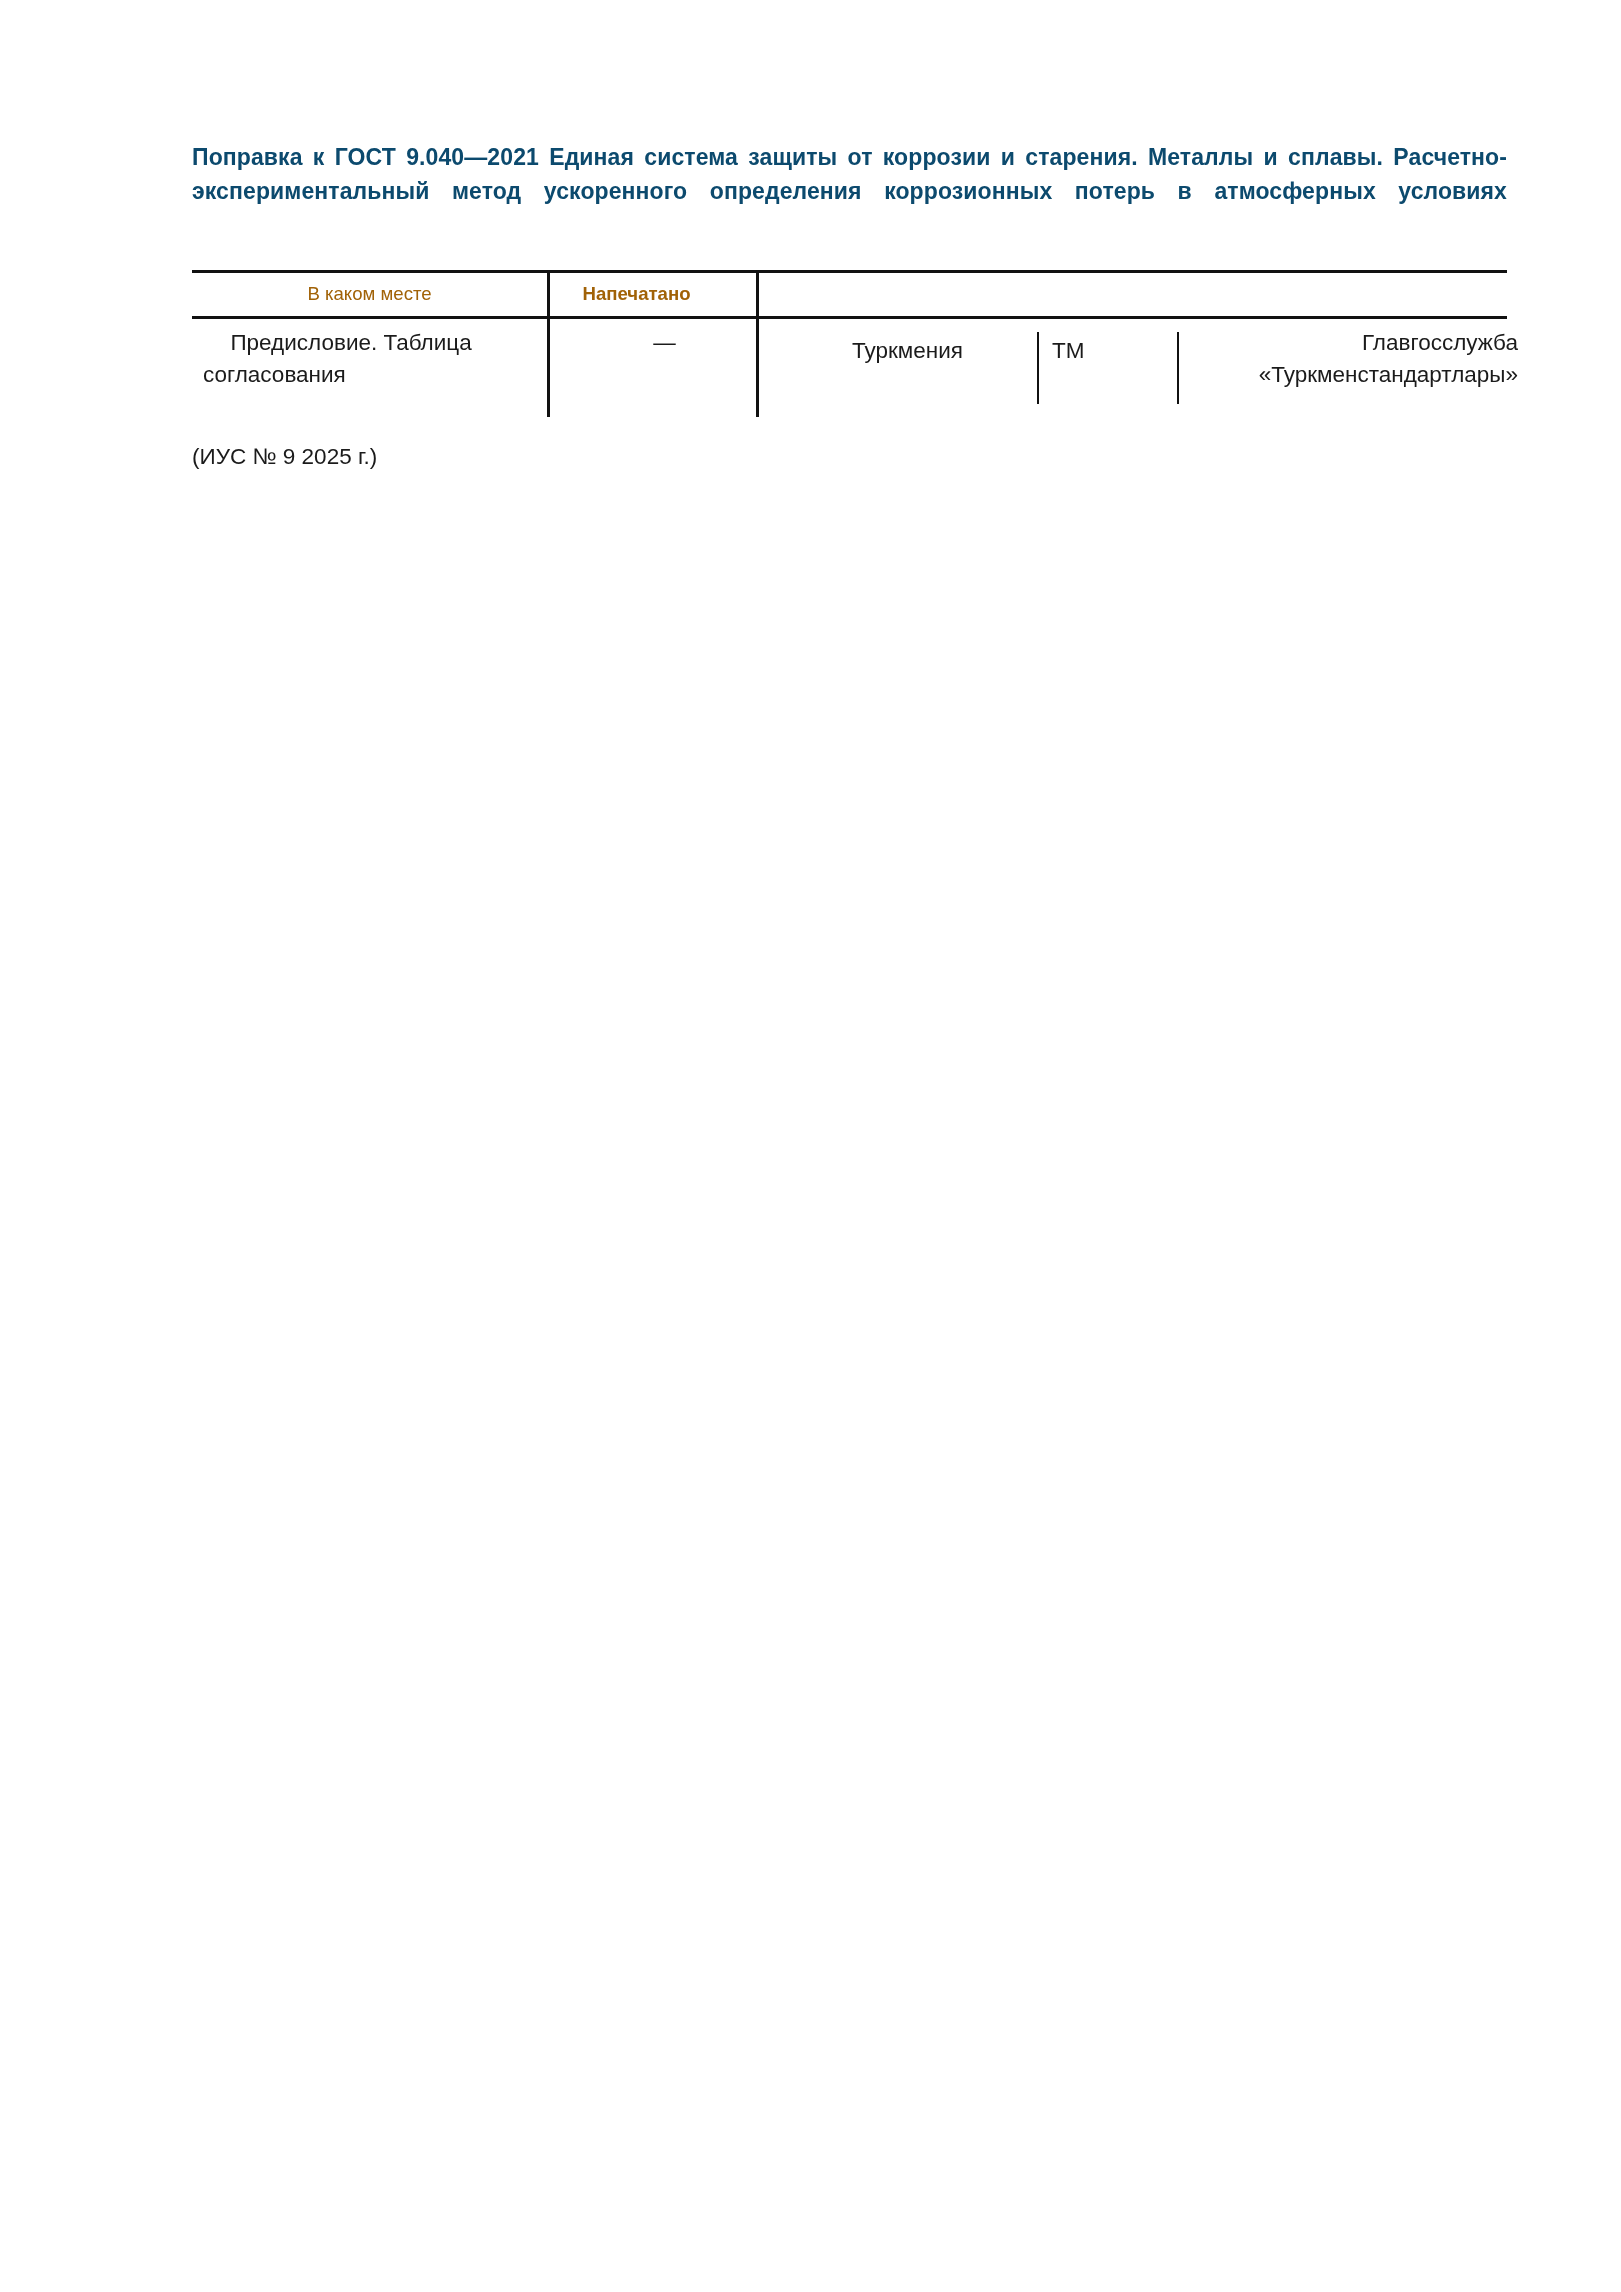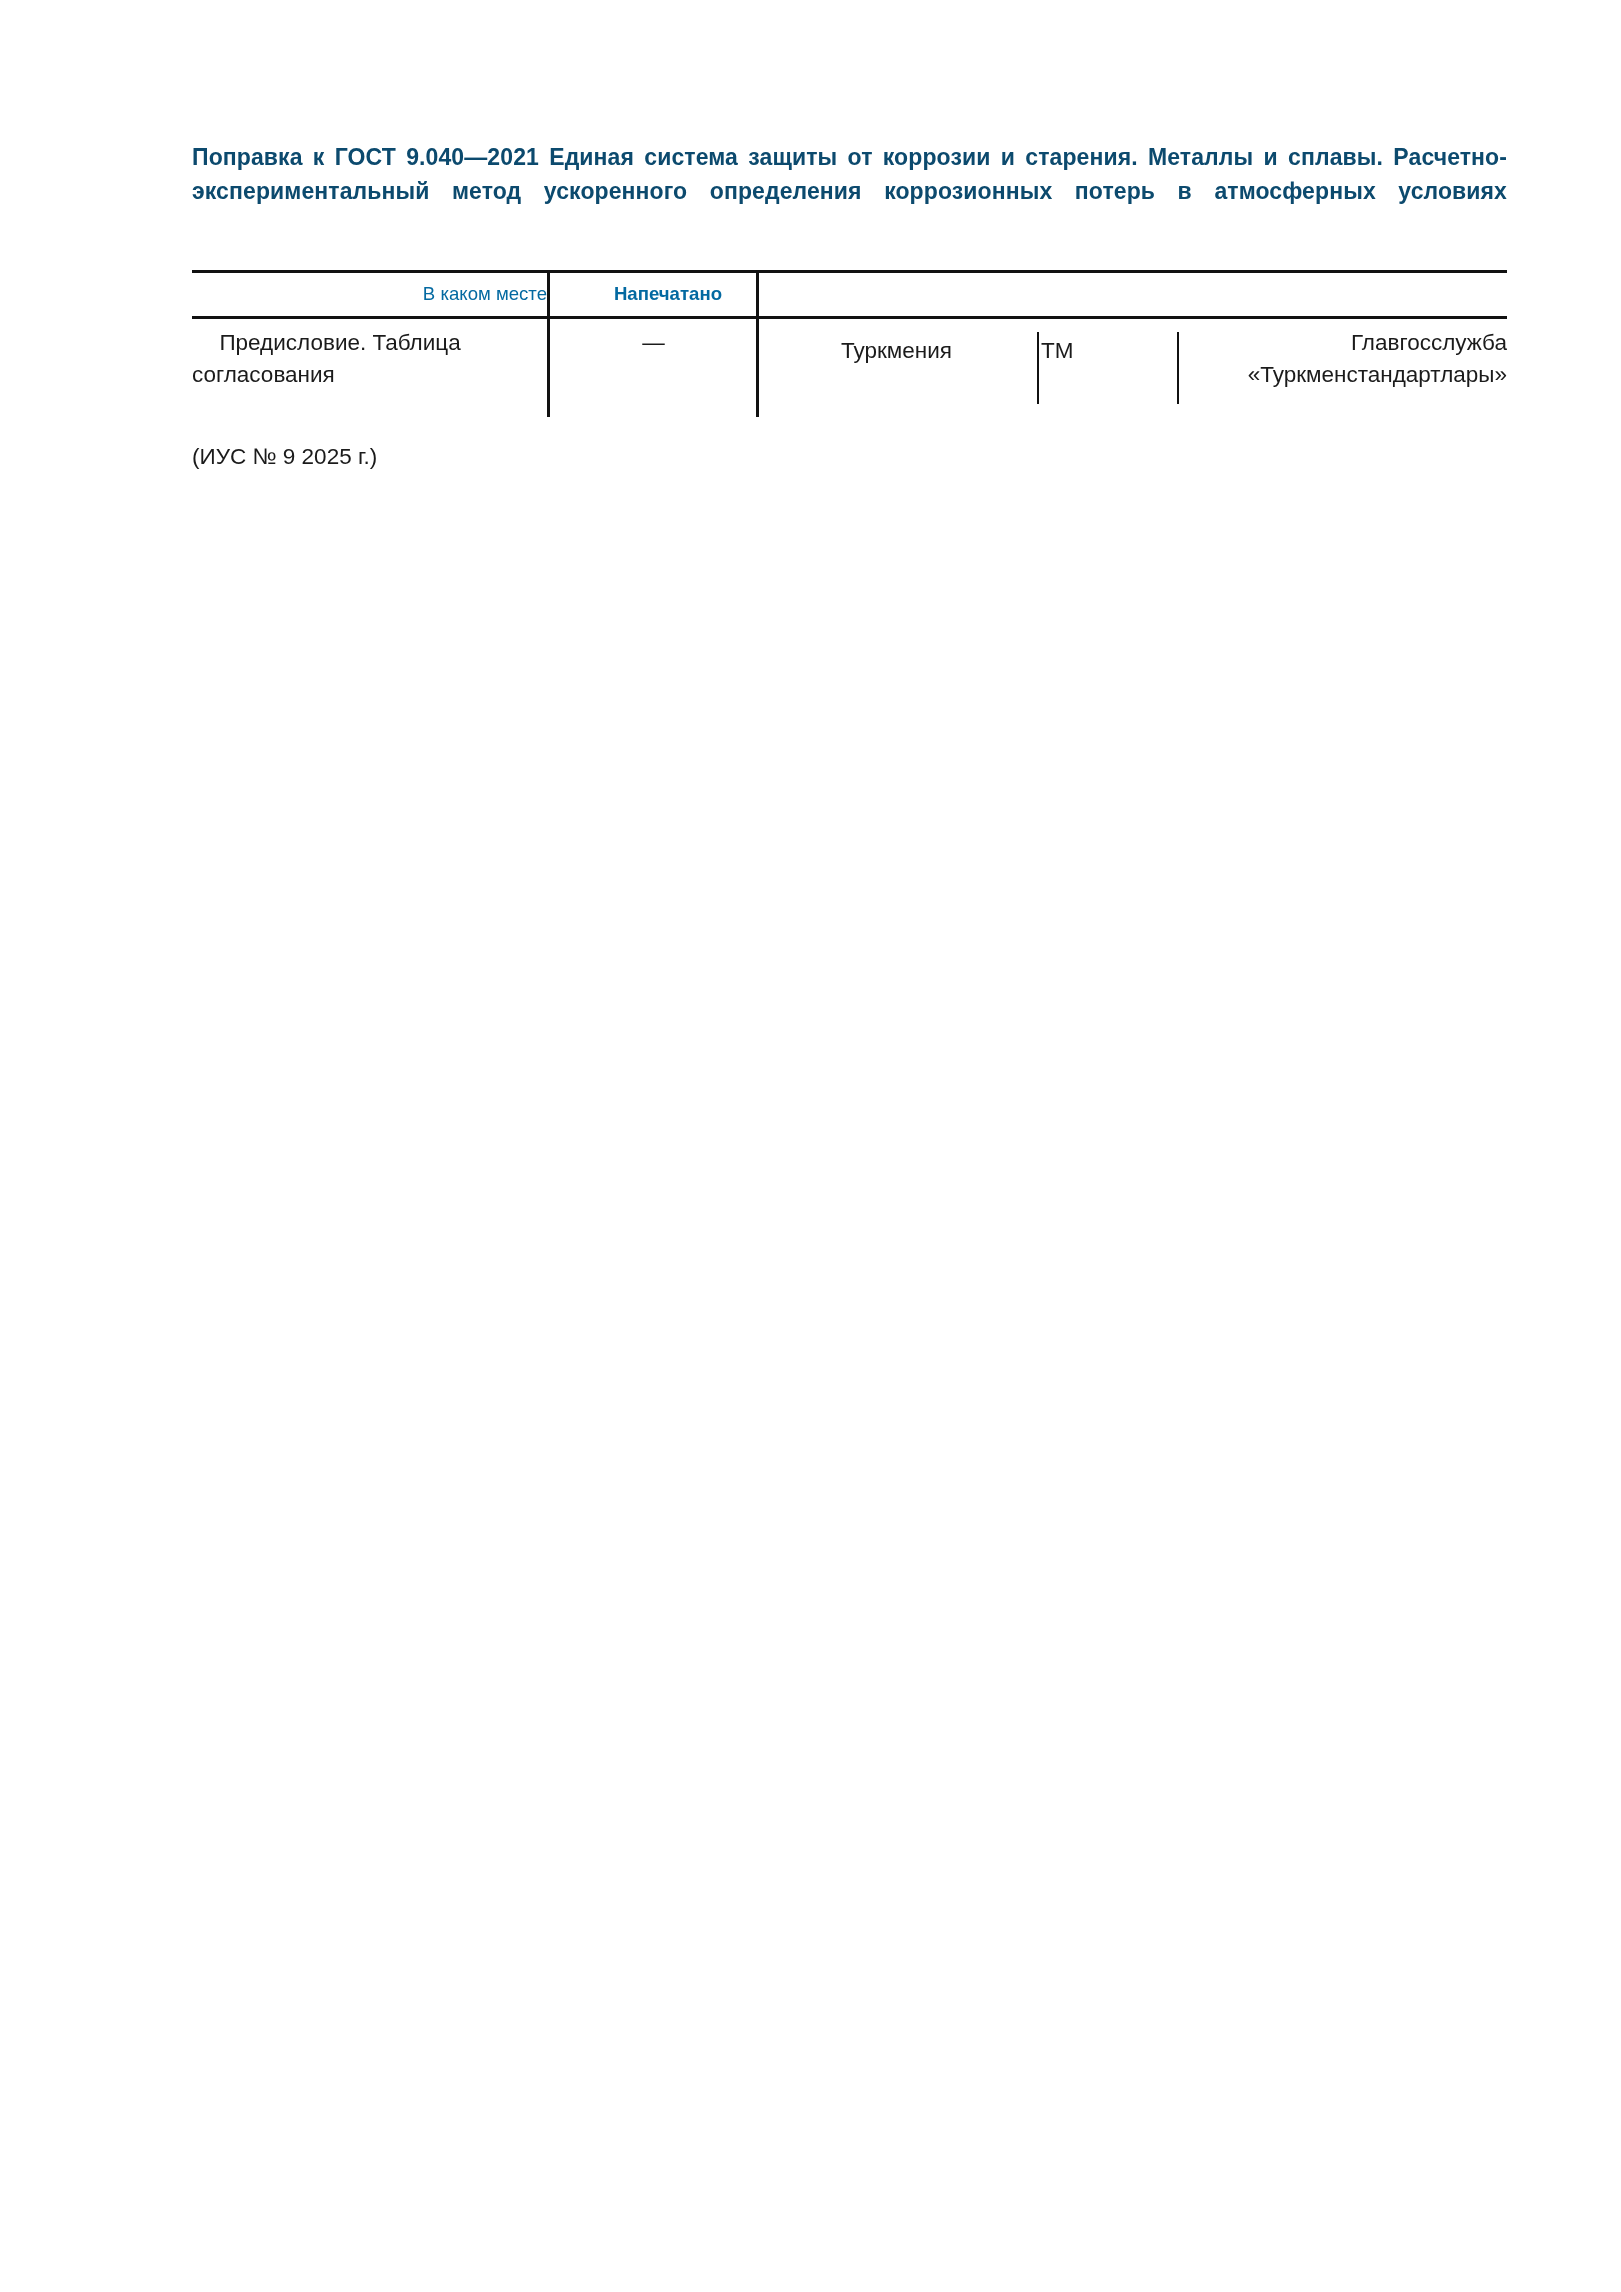--- a/index.html
+++ b/index.html
@@ -87,35 +87,36 @@
   }
   .vline-s1 { left: 845px;  top: 62px; height: 72px; }
   .vline-s2 { left: 985px; top: 62px; height: 72px; }
 
   
   .th {
     position: absolute;
     top: 10.8px;
     font-size: 18.6px;
     font-weight: normal;
-    text-align: right;
-    color: #0369a1;
+    text-align: center;
+    color: #a16207;
     line-height: 25.5px;
   }
   .th-place  { left: 0px;   width: 355px; }
   .th-printed{ left: 359px; width: 171px; font-weight: bold; }
   .th-should { left: 568px; width: 748px; }
 
   
   .td {
     position: absolute;
     font-size: 22.5px;
     font-weight: normal;
     color: #1b1b1b;
     line-height: 32px;
+    margin-left: 11px;
   }
   .td-place {
     left: 0px;
     top: 57px;
     width: 349px;
     text-align: left;
     text-indent: 27.4px;
   }
   .td-printed {
     left: 359px;

